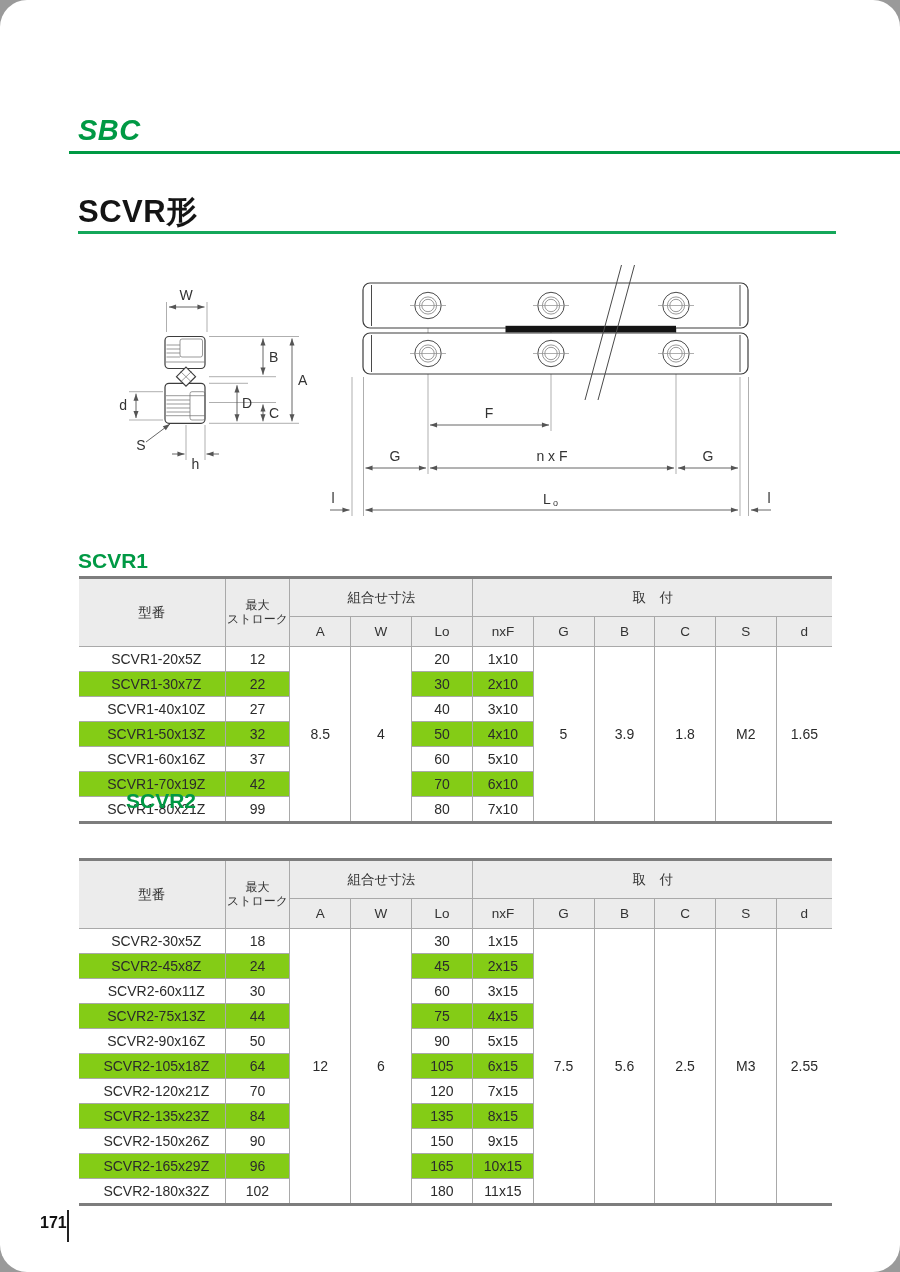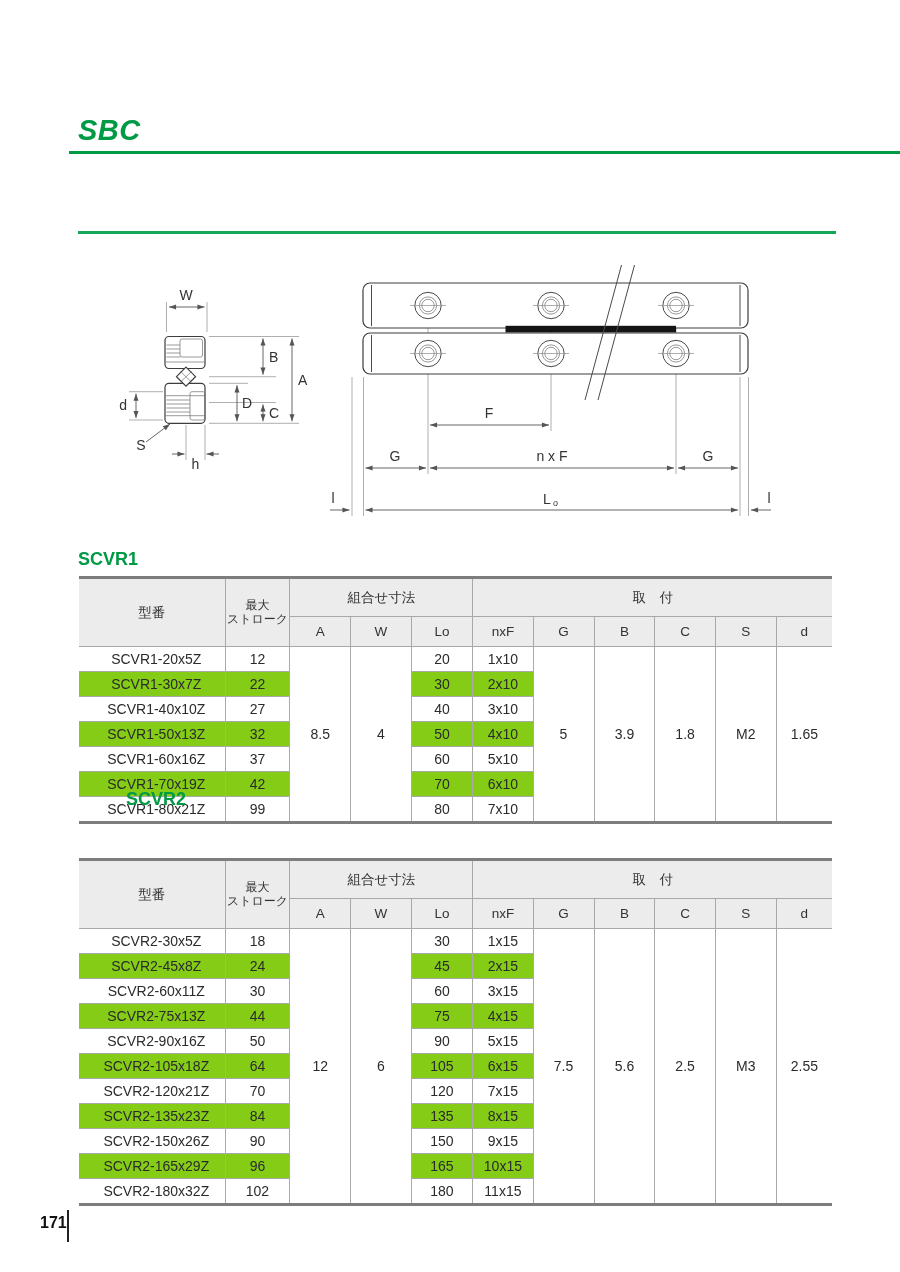--- a/index.html
+++ b/index.html
@@ -1,30 +1,31 @@
 <!DOCTYPE html>
 <html><head>
 <meta charset="utf-8">
 <style>
   html,body{margin:0;padding:0;background:#9a9a9a;}
   .page{
     position:relative;width:900px;height:1272px;background:#ffffff;overflow:hidden;
     font-family:"Liberation Sans","DejaVu Sans",sans-serif;color:#222;
     margin:0 auto;
+    border-radius:27px;
   }
   .brand{
     position:absolute;left:78px;top:114px;font-size:29px;font-weight:bold;font-style:italic;
     color:#009944;letter-spacing:.5px;
   }
   .rule1{position:absolute;left:69px;top:151px;width:831px;height:3px;background:#009944;}
   .title{position:absolute;left:78px;top:191px;font-size:31px;font-weight:bold;color:#141414;letter-spacing:.5px;}
   .rule2{position:absolute;left:78px;top:231px;width:758px;height:3px;background:#14a75a;}
   .drawing{position:absolute;left:80px;top:252px;width:780px;height:290px;}
 
-  .tbl-heading{position:absolute;left:78px;font-size:18px;font-weight:bold;color:#009944;}
+  .tbl-heading{position:absolute;left:78px;font-size:21px;font-weight:bold;color:#009944;}
   .h1pos{top:549px;} .h2pos{top:789px;margin-left:48px;}
   .twrap{position:absolute;left:79px;width:753px;}
   .t1pos{top:576px;} .t2pos{top:858px;}
 
   table{border-collapse:collapse;width:100%;table-layout:fixed;
     border-top:3px solid #7d7d7d;border-bottom:3px solid #7d7d7d;
     font-size:13.5px;color:#2b2b2b;}
   th,td{border:1px solid #a9a9a9;padding:0;vertical-align:middle;text-align:center;overflow:hidden;}
   tr > *:first-child{border-left:none;}
   tr > *:last-child{border-right:none;}
@@ -48,20 +49,21 @@
   .footer-num{position:absolute;left:40px;top:1214px;font-size:16px;font-weight:bold;color:#111;}
   .footer-bar{position:absolute;left:67px;top:1210px;width:2px;height:32px;background:#222;}
 </style>
 </head>
 <body>
 
 <div class="page">
 
   <div class="brand">SBC</div>
   <div class="rule1"></div>
+  <div class="title">SCVR形</div>
   <div class="rule2"></div>
 
   <svg class="drawing" viewBox="0 0 780 290" xmlns="http://www.w3.org/2000/svg">
     <defs>
       <marker id="mae" viewBox="0 0 10 8" refX="9.5" refY="4" markerWidth="9" markerHeight="7" orient="auto">
         <path d="M0.5,0.8 L9.5,4 L0.5,7.2 Z" fill="#555"></path>
       </marker>
       <marker id="mas" viewBox="0 0 10 8" refX="9.5" refY="4" markerWidth="9" markerHeight="7" orient="auto-start-reverse">
         <path d="M0.5,0.8 L9.5,4 L0.5,7.2 Z" fill="#555"></path>
       </marker>

